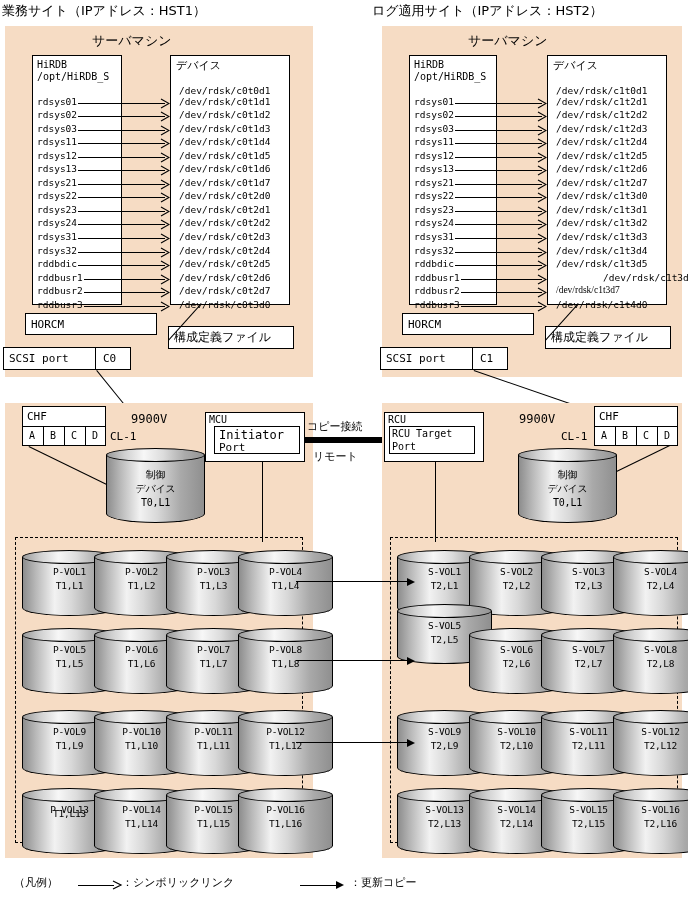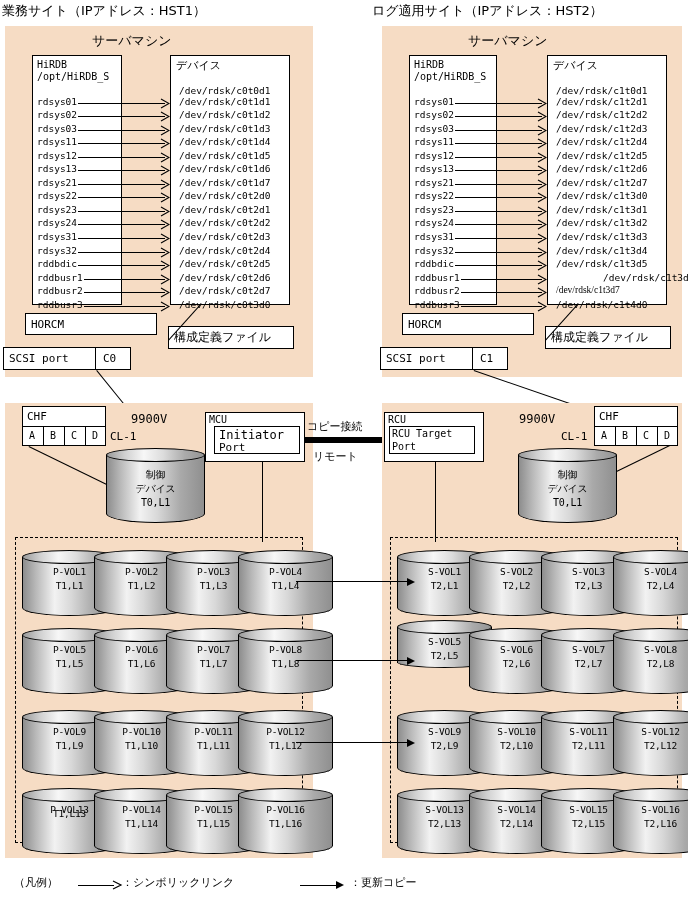--- a/index.html
+++ b/index.html
@@ -492,21 +492,21 @@
       <div class="top"></div>
       <div class="txt mono">S-VOL3</div>
       <div class="txt mono" style="top:30px;">T2,L3</div>
     </div>
     <div class="cyl" style="left:613px;top:550px;width:58px;height:66px;">
       <div class="body"></div>
       <div class="top"></div>
       <div class="txt mono">S-VOL4</div>
       <div class="txt mono" style="top:30px;">T2,L4</div>
     </div>
-    <div class="cyl" style="left:397px;top:620px;width:58px;height:48px;">
+    <div class="cyl" style="left:397px;top:604px;width:58px;height:60px;">
       <div class="body"></div>
       <div class="top"></div>
       <div class="txt mono">S-VOL5</div>
       <div class="txt mono" style="top:30px;">T2,L5</div>
     </div>
     <div class="cyl" style="left:469px;top:628px;width:58px;height:66px;">
       <div class="body"></div>
       <div class="top"></div>
       <div class="txt mono">S-VOL6</div>
       <div class="txt mono" style="top:30px;">T2,L6</div>

